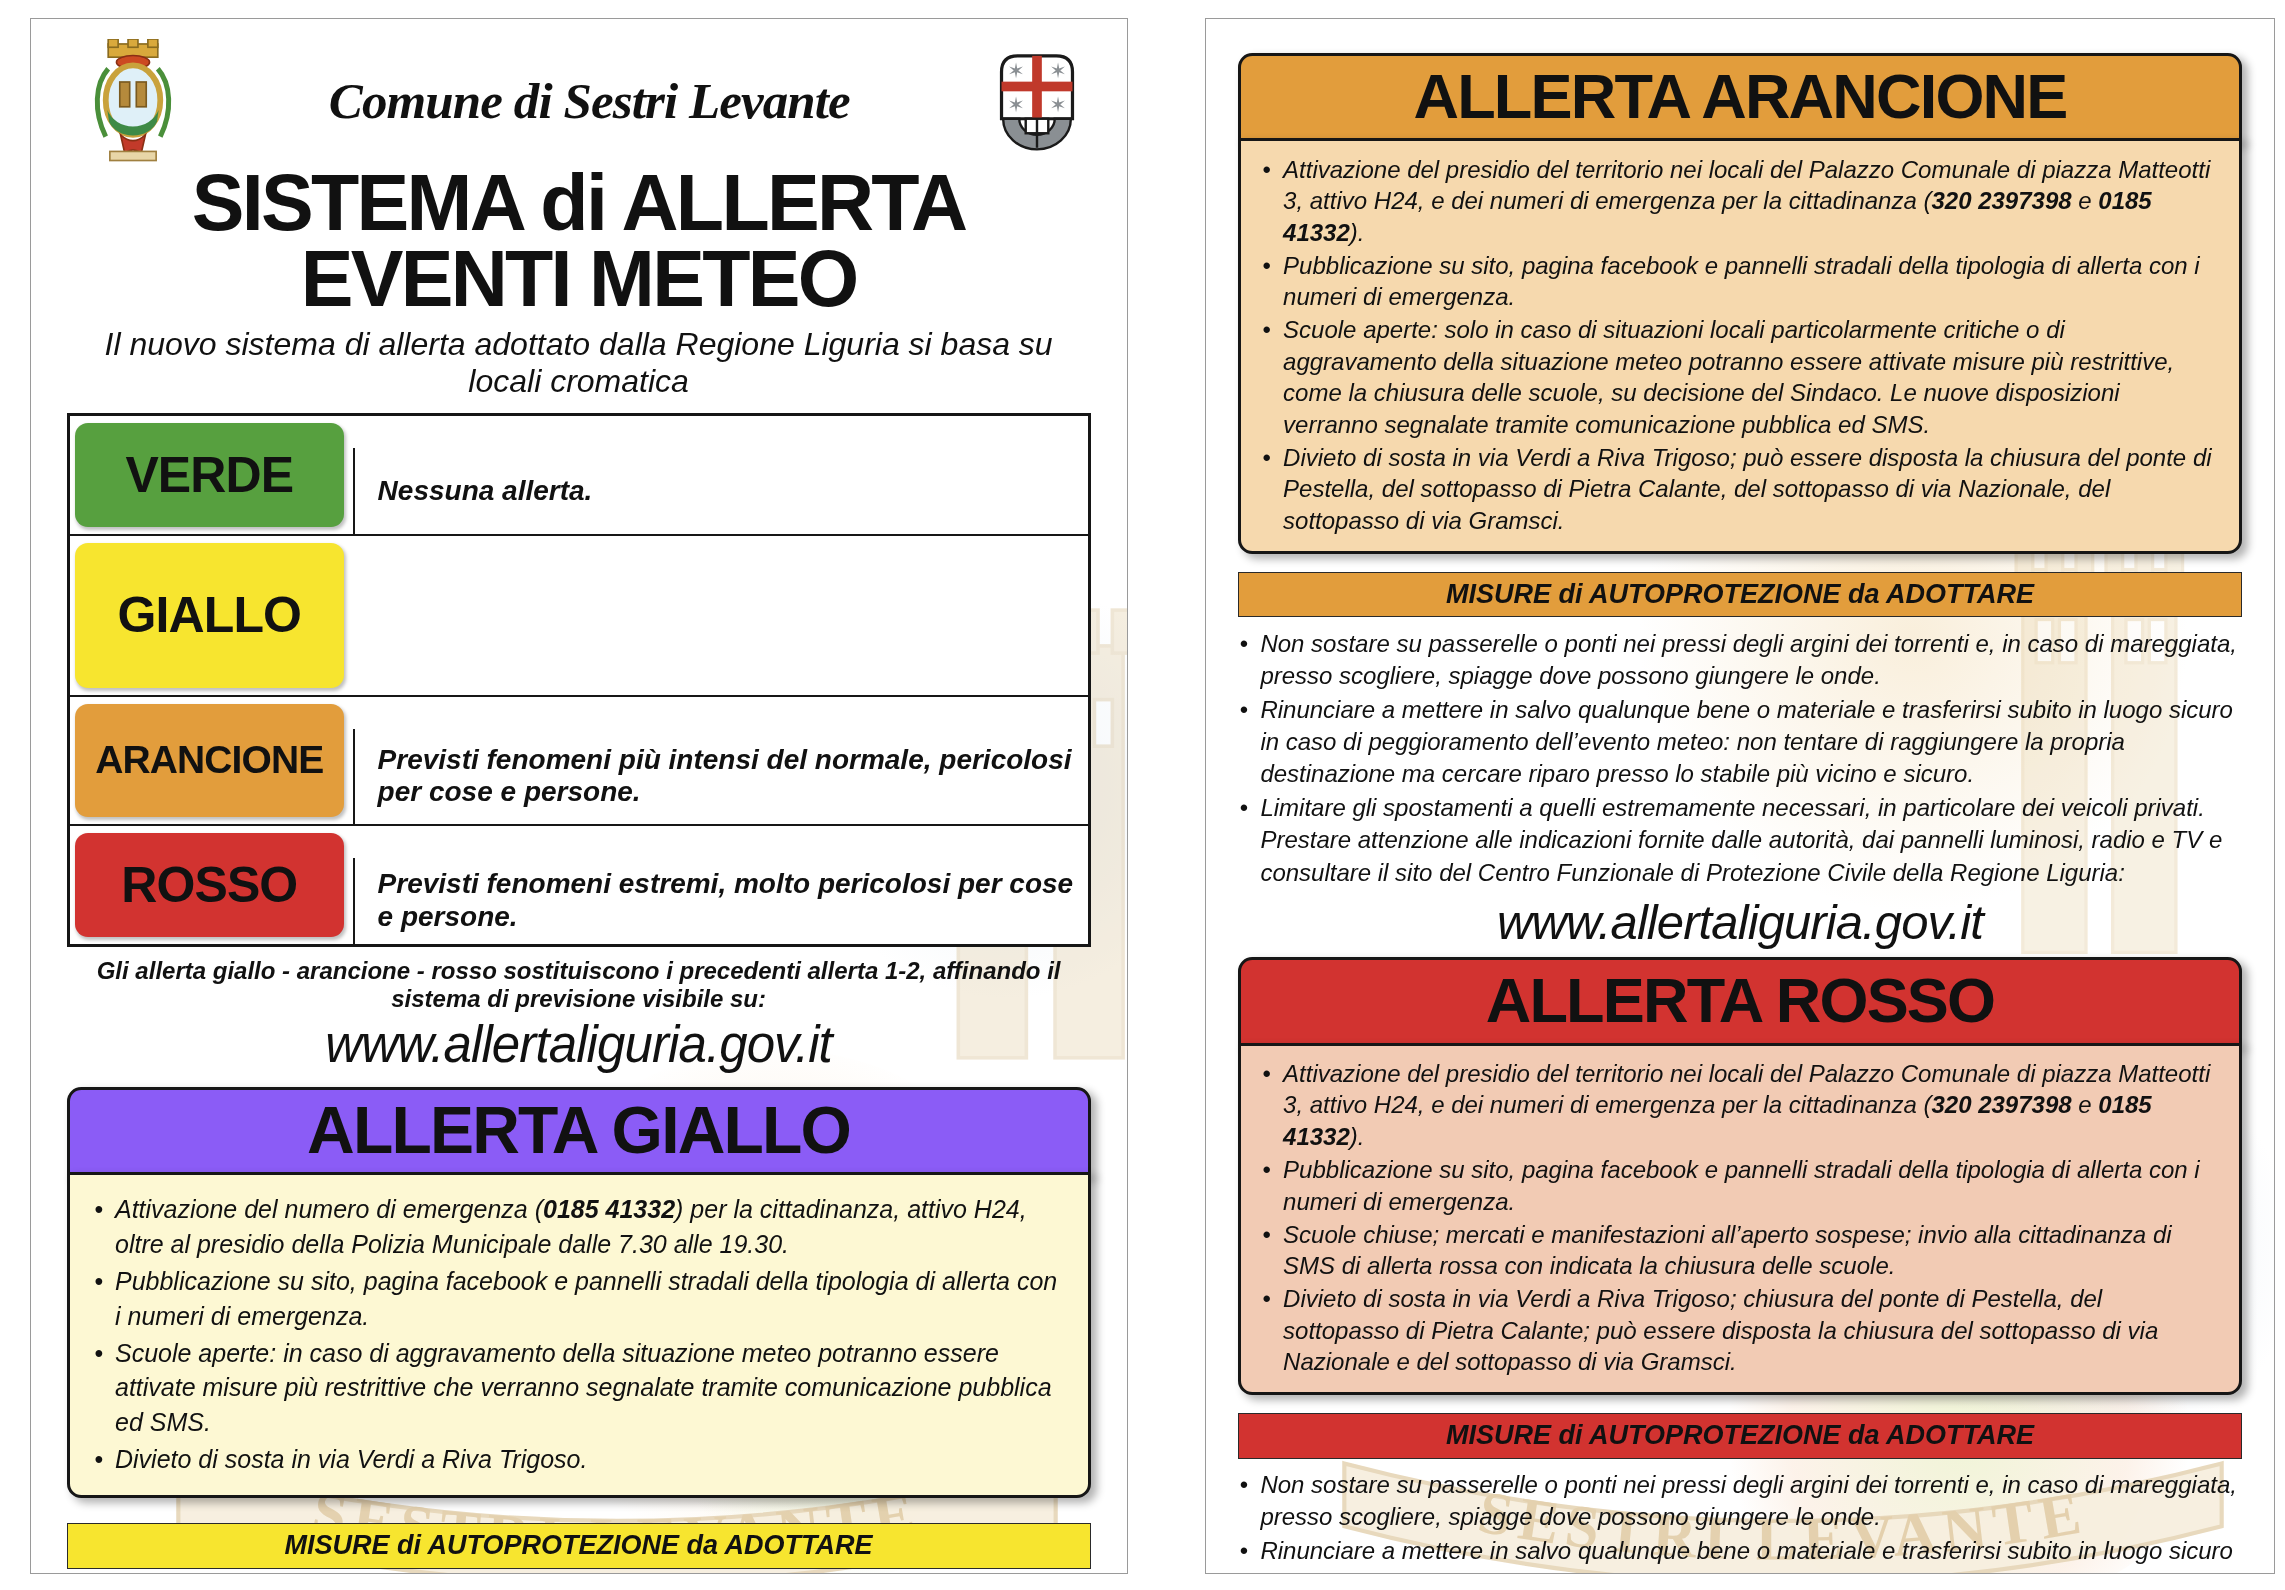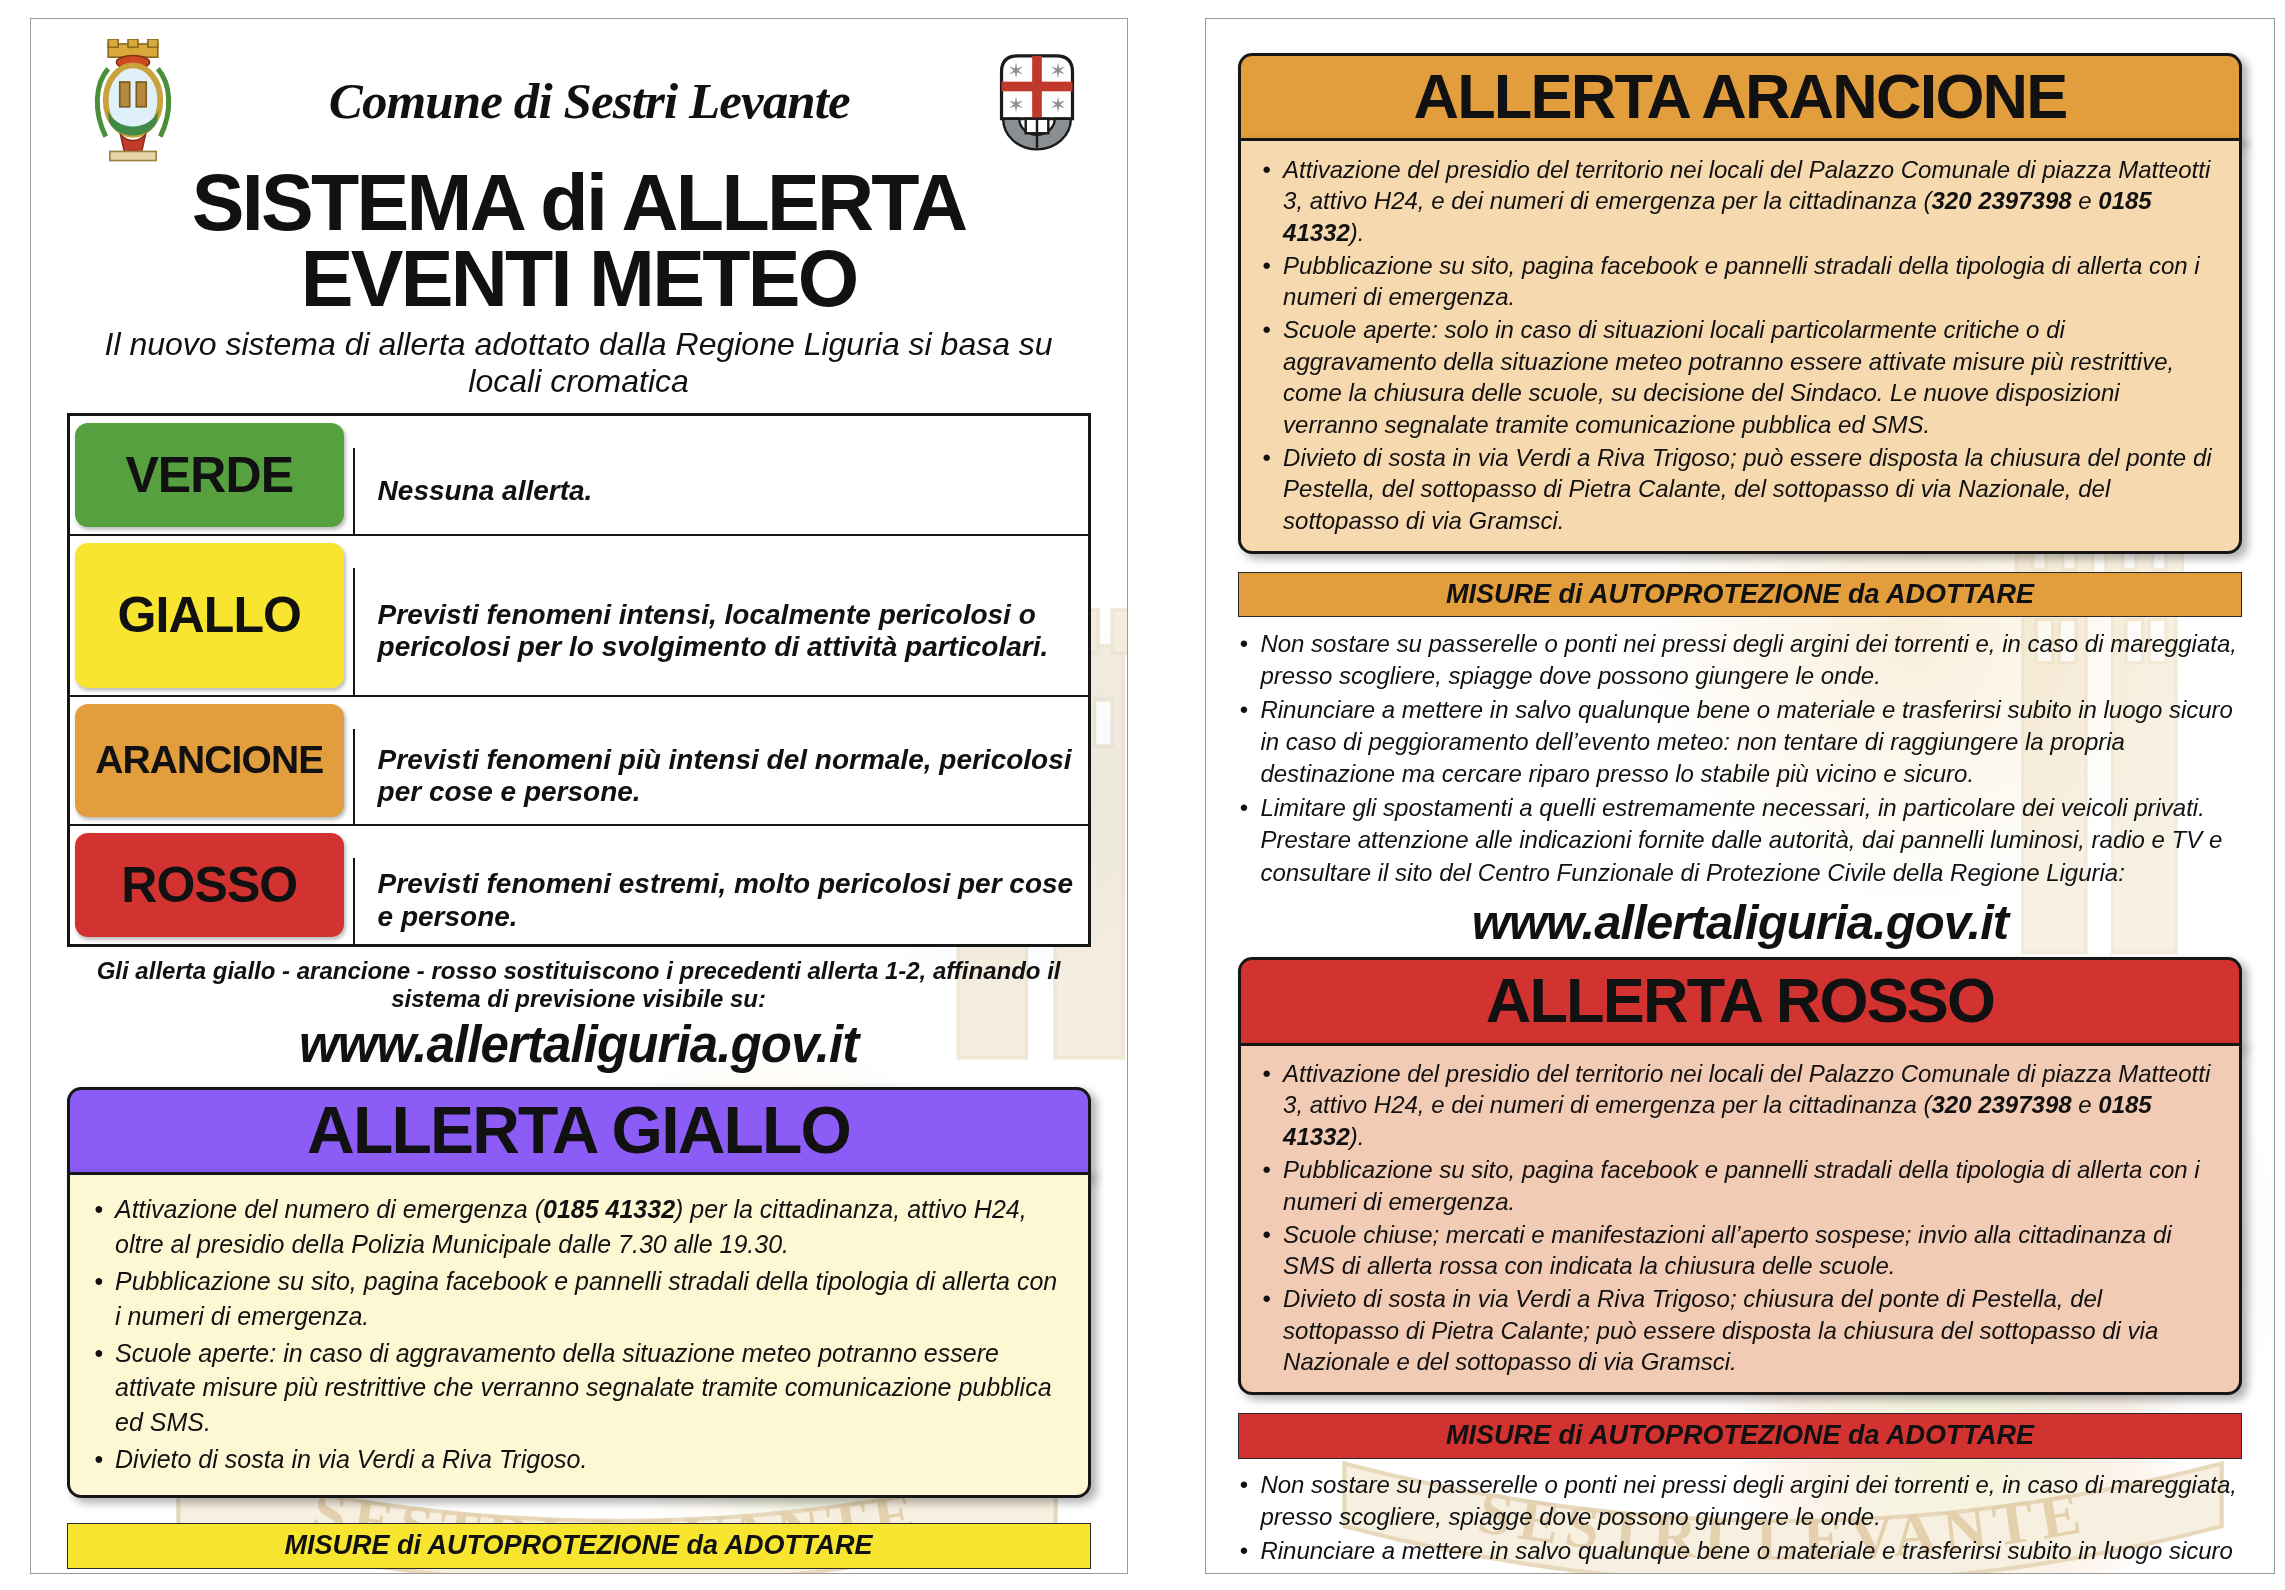--- a/index.html
+++ b/index.html
@@ -33,21 +33,21 @@
   .level-row:nth-of-type(3){min-height:127px;}
   .level-row:nth-of-type(4){min-height:118px;}
   .level-chip-cell{display:flex;padding:7.2px 9px 7.2px 5.4px;}
   .level-chip{flex:1;display:flex;align-items:center;justify-content:center;border-radius:13px;
     font-weight:bold;font-size:50px;letter-spacing:-0.9px;color:#111;box-shadow:1.8px 2.7px 3.6px rgba(0,0,0,.25);}
   .level-row:nth-of-type(3) .level-chip{font-size:39px;}
   .level-desc{display:flex;align-items:center;border-left:2.7px solid #161616;padding:7.2px 9px 7.2px 23px;
     font-style:italic;font-weight:bold;font-size:28px;line-height:1.16;margin-top:32px;}
 
   .note{margin-top:10.7px;text-align:center;font-style:italic;font-weight:600;font-size:24px;}
-  .site-link{text-align:center;font-style:italic;font-weight:bold;font-size:51px;letter-spacing:-0.9px;margin-top:1.8px;}
+  .site-link{text-align:center;font-style:italic;font-weight:normal;font-size:51px;letter-spacing:-0.9px;margin-top:1.8px;}
 
   
   .sec-header{border:3.6px solid #161616;border-radius:14.3px 14.3px 0 0;text-align:center;
     font-weight:bold;letter-spacing:-1.8px;box-shadow:5.4px 4.5px 8px rgba(0,0,0,.3);}
   .sec-box{border:3.6px solid #161616;border-radius:0 0 14.3px 14.3px;margin-top:-3.6px;
     box-shadow:5.4px 4.5px 8px rgba(0,0,0,.3);}
   .page-left .sec-header{margin-top:12.5px;font-size:66px;padding:1.8px 0 5.4px;}
   .page-left .sec-box{padding:14.3px 23px 16px;}
   .page-right .sec-header{font-size:63px;padding:3.6px 0 7.2px;}
   .page-right .sec-box{padding:10.7px 19.7px 12.5px;}
@@ -147,21 +147,20 @@
             <div class="level-chip-cell">
               <div class="level-chip" style="background: rgb(87, 160, 63);">VERDE</div>
             </div>
             <div class="level-desc">Nessuna allerta.</div>
           </div>
 
           <div class="level-row">
             <div class="level-chip-cell">
               <div class="level-chip" style="background: rgb(247, 229, 47);">GIALLO</div>
             </div>
-            <div class="level-desc">Previsti fenomeni intensi, localmente pericolosi o pericolosi per lo svolgimento di attività particolari.</div>
           </div>
 
           <div class="level-row">
             <div class="level-chip-cell">
               <div class="level-chip" style="background: rgb(226, 157, 60);">ARANCIONE</div>
             </div>
             <div class="level-desc">Previsti fenomeni più intensi del normale, pericolosi per cose e persone.</div>
           </div>
 
           <div class="level-row">

